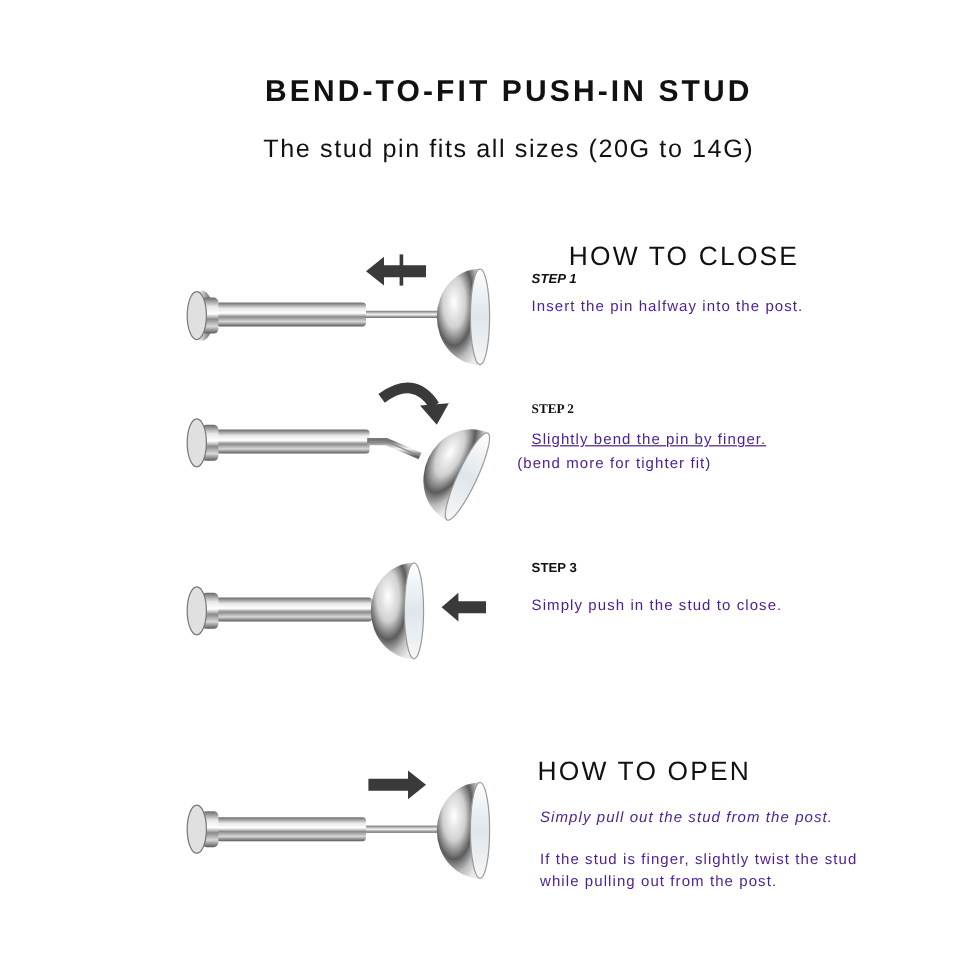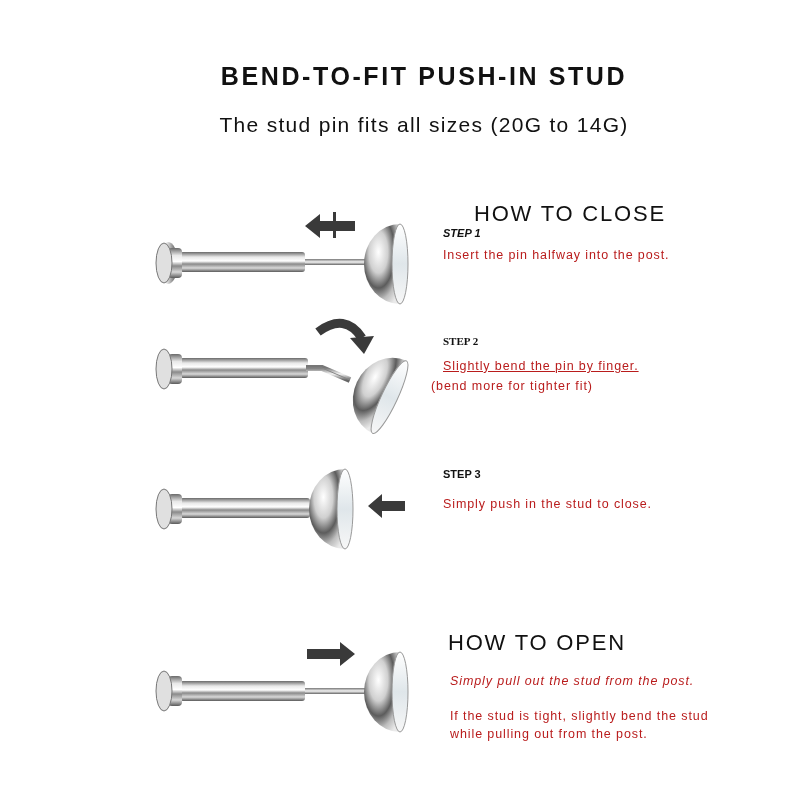--- a/index.html
+++ b/index.html
@@ -4,21 +4,21 @@
 <style>
   html, body { margin: 0; padding: 0; background: #ffffff; }
   body { width: 800px; height: 800px; position: relative; overflow: hidden;
          font-family: "Liberation Sans", "DejaVu Sans", sans-serif; color: #111; }
   .title { position: absolute; top: 62px; left: 0; width: 848px; text-align: center;
            font-size: 25px; font-weight: bold; letter-spacing: 2.6px; color: #111; }
   .subtitle { position: absolute; top: 113px; left: 0; width: 848px; text-align: center;
               font-size: 21px; letter-spacing: 1.3px; color: #111; }
   .section-heading { position: absolute; font-size: 22px; letter-spacing: 1.8px; color: #111; }
   .step-label { position: absolute; font-size: 11px; font-weight: bold; color: #111; }
-  .step-text { position: absolute; font-size: 12.5px; letter-spacing: 0.9px; color: #b91c1c; line-height: 21px; }
+  .step-text { position: absolute; font-size: 12.5px; letter-spacing: 0.9px; color: #4c1d95; line-height: 21px; }
   .illus { position: absolute; left: 150px; width: 280px; }
   svg { display: block; }
 </style>
 </head>
 <body>
 
 <div class="title">BEND-TO-FIT PUSH-IN STUD</div>
 <div class="subtitle">The stud pin fits all sizes (20G to 14G)</div>
 
 <div class="section-heading" style="left:442px; top:201px;margin-left:32px;">HOW TO CLOSE</div>
@@ -28,21 +28,21 @@
 
 <div class="step-label" style="left:443px; top:335px;font-family:Liberation Serif, serif;">STEP 2</div>
 <div class="step-text" style="left:443px; top:356px;text-decoration:underline;">Slightly bend the pin by finger.</div>
 <div class="step-text" style="left:431px; top:376px;">(bend more for tighter fit)</div>
 
 <div class="step-label" style="left:443px; top:468px;">STEP 3</div>
 <div class="step-text" style="left:443px; top:494px;">Simply push in the stud to close.</div>
 
 <div class="section-heading" style="left:448px; top:630px;">HOW TO OPEN</div>
 <div class="step-text" style="left:450px; top:671px;font-style:italic;">Simply pull out the stud from the post.</div>
-<div class="step-text" style="left:450px; top:706px;">If the stud is tight, slightly bend the stud</div>
+<div class="step-text" style="left:450px; top:706px;">If the stud is finger, slightly twist the stud</div>
 <div class="step-text" style="left:450px; top:724px;">while pulling out from the post.</div>
 
 <svg width="0" height="0" style="position:absolute">
   <defs>
     <linearGradient id="barGrad" x1="0" y1="0" x2="0" y2="1">
       <stop offset="0" stop-color="#6a6a6a"></stop>
       <stop offset="0.25" stop-color="#e8e8e8"></stop>
       <stop offset="0.45" stop-color="#ffffff"></stop>
       <stop offset="0.6" stop-color="#8a8a8a"></stop>
       <stop offset="0.8" stop-color="#d8d8d8"></stop>

